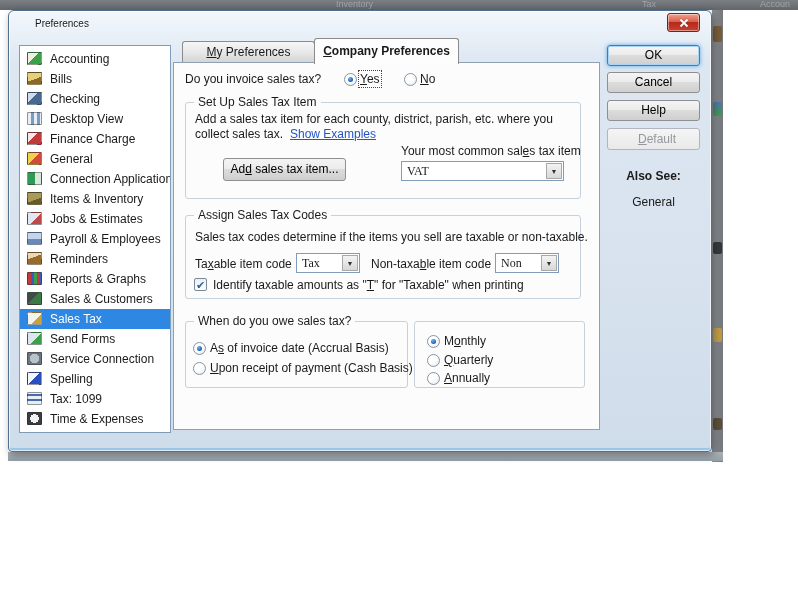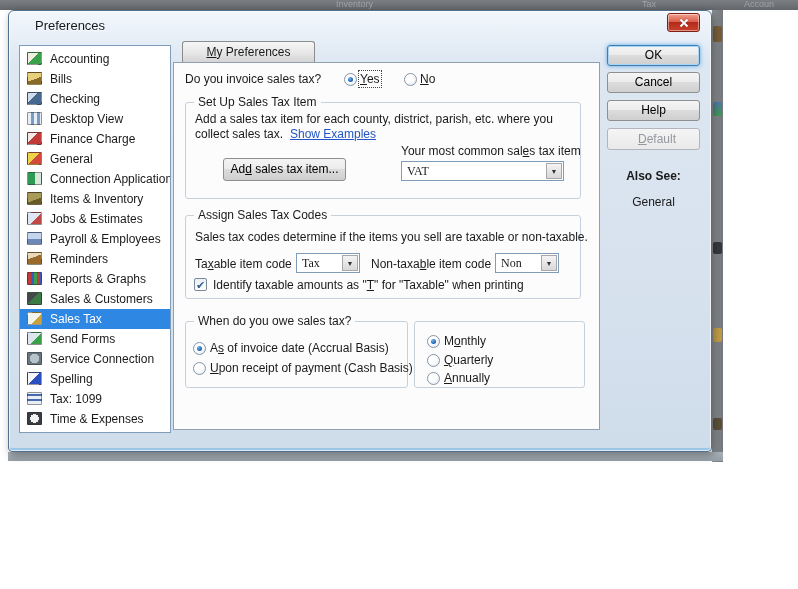--- a/index.html
+++ b/index.html
@@ -15,21 +15,21 @@
                  background:linear-gradient(90deg,#8d9195,#75797d); }
   .bg-blob { position:absolute; left:1px; width:9px; border-radius:2px; opacity:.9; }
   #bottom-strip { left:8px; top:452px; width:715px; height:9px;
                   background:linear-gradient(180deg,#aab3ba,#97a0a7); }
 
   
   #dialog { left:8px; top:10px; width:704px; height:442px;
             background:linear-gradient(180deg,#f2f7fc 0%,#dde7f2 12%,#d7e2ee 60%,#cfdcea 100%);
             border:1px solid #51708e; border-radius:6px 6px 4px 4px;
             box-shadow:inset 0 0 0 1px rgba(255,255,255,.65), inset 0 -3px 0 #9cc6e8, 2px 3px 8px rgba(0,0,0,.35); }
-  #title { left:26px; top:7px; font-size:13px; color:#14181c; text-shadow:0 1px 0 rgba(255,255,255,.8); }
+  #title { left:26px; top:7px; font-size:10px; color:#14181c; text-shadow:0 1px 0 rgba(255,255,255,.8); }
   #close-btn { left:658px; top:2px; width:33px; height:19px; cursor:pointer;
                background:linear-gradient(180deg,#f0a18e 0%,#d95f4d 45%,#b42a1c 50%,#c8402c 100%);
                border:1px solid #7e1d12; border-radius:3px;
                box-shadow:inset 0 0 0 1px rgba(255,255,255,.45); }
   .x-icon { position:absolute; left:50%; top:50%; width:10px; height:10px; transform:translate(-50%,-50%); }
   .x-icon::before,.x-icon::after { content:""; position:absolute; left:4px; top:0; width:2px; height:10px;
                background:#fff; box-shadow:0 0 1px rgba(0,0,0,.5); }
   .x-icon::before { transform:rotate(45deg); } .x-icon::after { transform:rotate(-45deg); }
 
   
@@ -93,21 +93,21 @@
   .link { color:#2353c4; text-decoration:underline; cursor:pointer; }
   .static { position:absolute; white-space:nowrap; }
   u { text-decoration:underline; }
 </style>
 </head>
 <body>
 
 <div id="top-strip" class="abs">
   <span class="faint-lbl" style="left:336px">Inventory</span>
   <span class="faint-lbl" style="left:642px">Tax</span>
-  <span class="faint-lbl" style="left:744px">Accoun</span>
+  <span class="faint-lbl" style="left:760px">Accoun</span>
 </div>
 <div id="right-strip" class="abs">
   <span class="bg-blob" style="top:16px;height:16px;background:#7a5a30"></span>
   <span class="bg-blob" style="top:92px;height:14px;background:linear-gradient(180deg,#4a78b0,#3aa04a)"></span>
   <span class="bg-blob" style="top:232px;height:12px;background:#2e3236"></span>
   <span class="bg-blob" style="top:318px;height:14px;background:#c8a040"></span>
   <span class="bg-blob" style="top:408px;height:12px;background:#5a4a32"></span>
 </div>
 <div id="bottom-strip" class="abs"></div>
 
@@ -136,20 +136,21 @@
     <div class="lbitem"><span class="ic ic12"></span><span>Sales &amp; Customers</span></div>
     <div class="lbitem sel"><span class="ic ic13"></span><span>Sales Tax</span></div>
     <div class="lbitem"><span class="ic ic14"></span><span>Send Forms</span></div>
     <div class="lbitem"><span class="ic ic15"></span><span>Service Connection</span></div>
     <div class="lbitem"><span class="ic ic16"></span><span>Spelling</span></div>
     <div class="lbitem"><span class="ic ic17"></span><span>Tax: 1099</span></div>
     <div class="lbitem"><span class="ic ic18"></span><span>Time &amp; Expenses</span></div>
   </div>
 
   <div id="tab-my" class="tab abs"><u>M</u>y Preferences</div>
+  <div id="tab-company" class="tab abs"><u>C</u>ompany Preferences</div>
 
   <div id="panel" class="abs">
 
     <span class="static" style="left:11px;top:9px">Do you invoice sales tax?</span>
     <span class="radio checked" style="left:170px;top:10px"></span>
     <span class="rlabel focus-dotted" style="left:186px;top:9px"><u>Y</u>es</span>
     <span class="radio" style="left:230px;top:10px"></span>
     <span class="rlabel" style="left:246px;top:9px"><u>N</u>o</span>
 
     <div class="grp" style="left:11px;top:39px;width:396px;height:97px">

